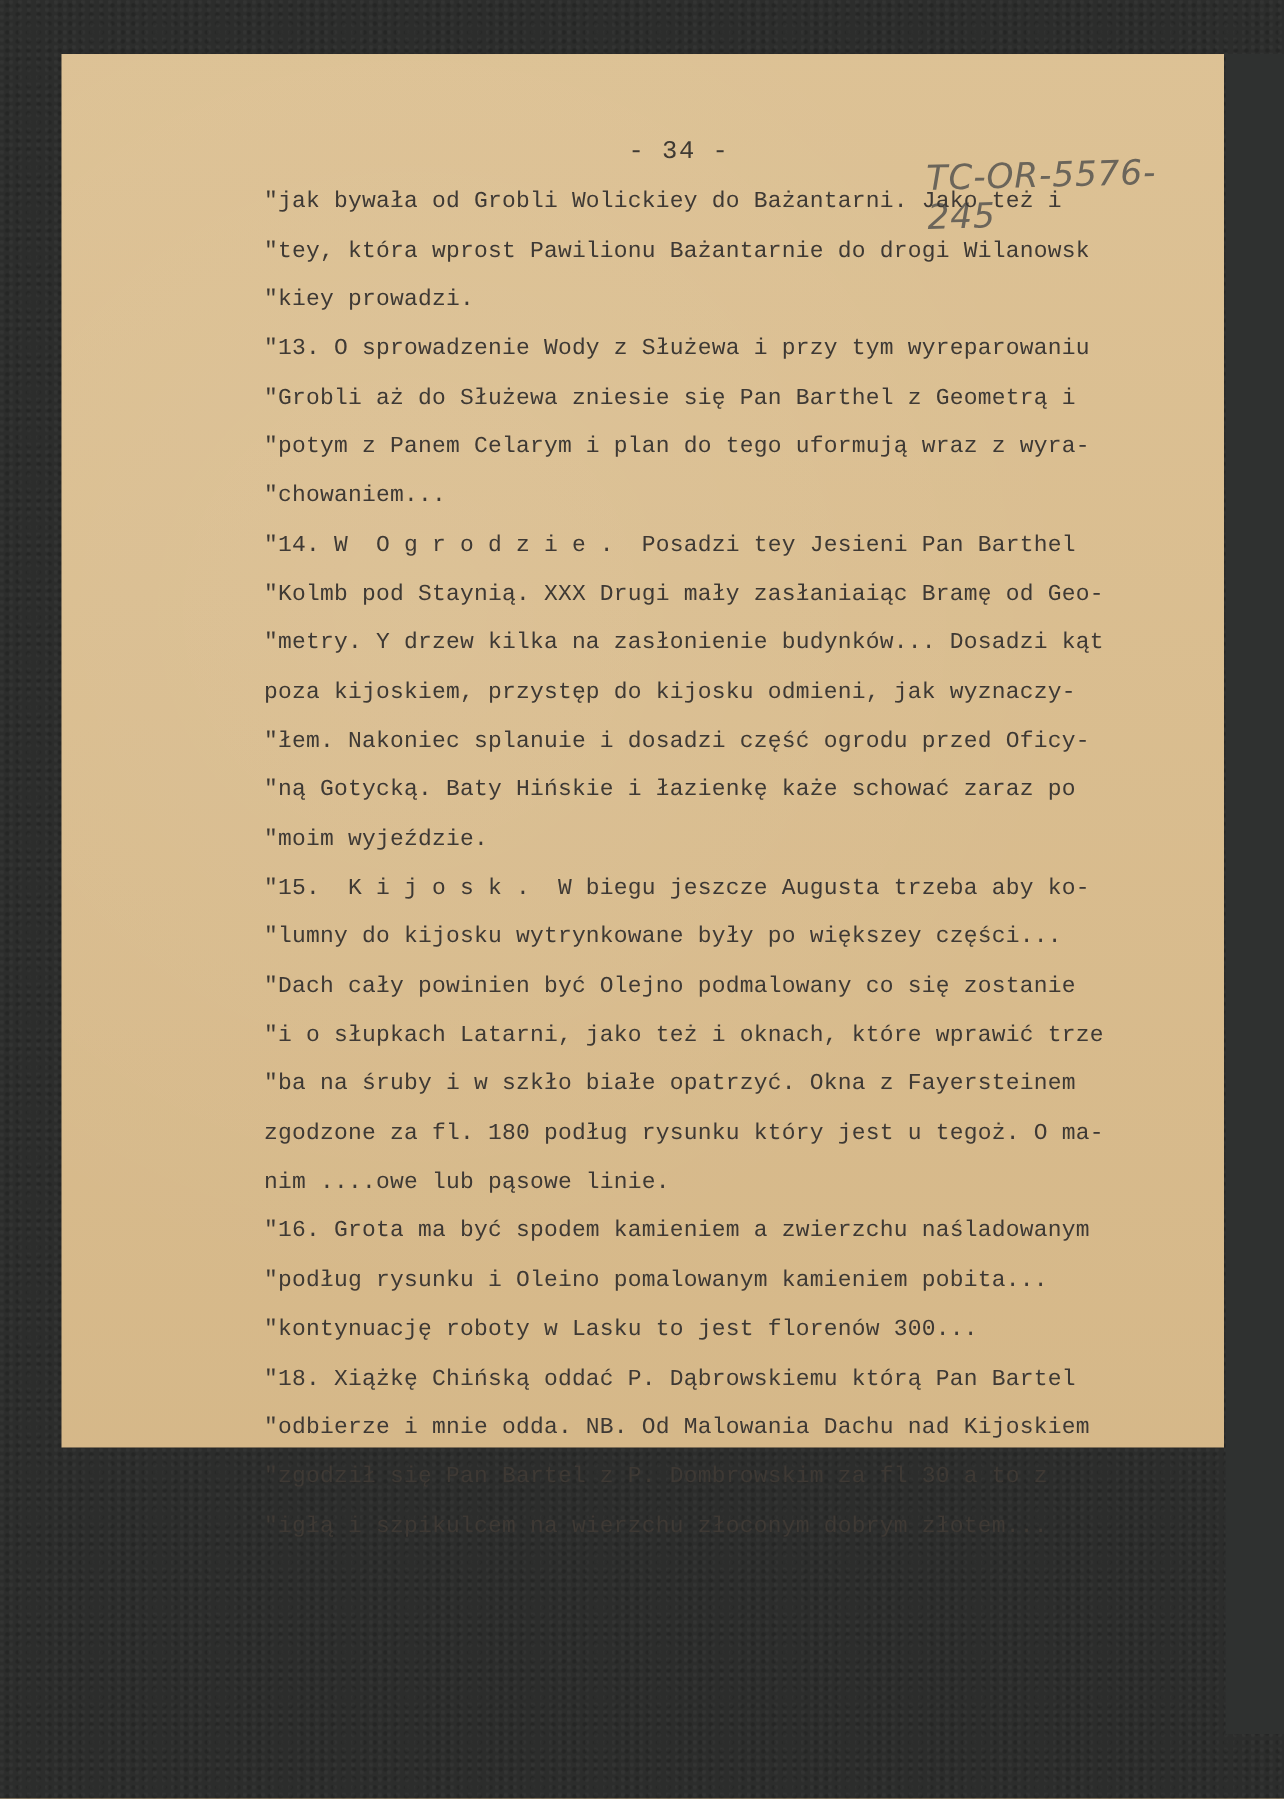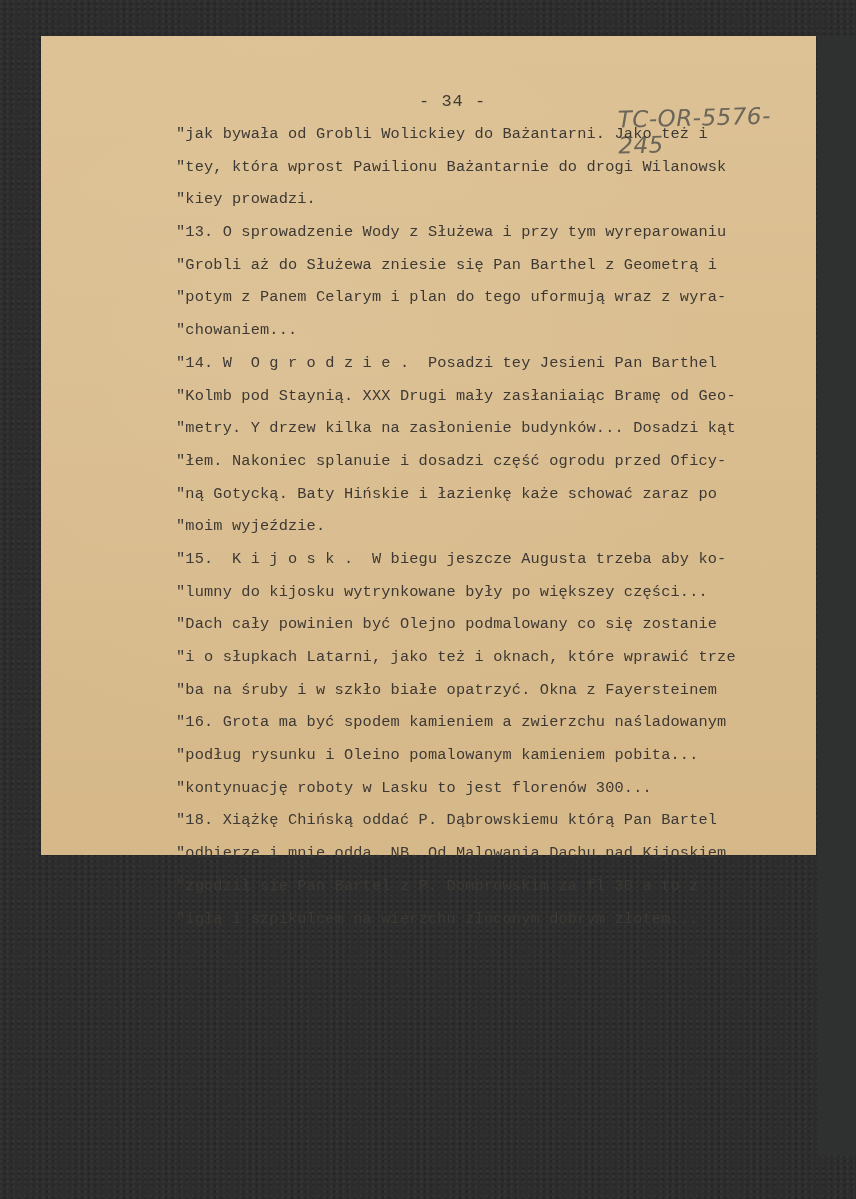--- a/index.html
+++ b/index.html
@@ -24,21 +24,21 @@
       top: 36px;
       width: 39px;
       height: 1120px;
       background: #2f3130;
     }
     .page {
       position: absolute;
       left: 41px;
       top: 36px;
       width: 775px;
-      height: 819px;
+      height: 929px;
       background: #d9bc8d;
       background-image:
         linear-gradient(180deg, rgba(255,245,220,0.10), rgba(160,120,70,0.06)),
         radial-gradient(ellipse at 30% 40%, rgba(255,255,255,0.06), transparent 60%);
       box-shadow: 0 0 1px rgba(0,0,0,0.4);
     }
     .page-number {
       position: absolute;
       left: 378px;
       top: 56px;
@@ -88,28 +88,31 @@
   <div class="line">"jak bywała od Grobli Wolickiey do Bażantarni. Jako też i</div>
   <div class="line">"tey, która wprost Pawilionu Bażantarnie do drogi Wilanowsk</div>
   <div class="line">"kiey prowadzi.</div>
   <div class="line">"13. O sprowadzenie Wody z Służewa i przy tym wyreparowaniu</div>
   <div class="line">"Grobli aż do Służewa zniesie się Pan Barthel z Geometrą i</div>
   <div class="line">"potym z Panem Celarym i plan do tego uformują wraz z wyra-</div>
   <div class="line">"chowaniem...</div>
   <div class="line">"14. W  O g r o d z i e .  Posadzi tey Jesieni Pan Barthel</div>
   <div class="line">"Kolmb pod Staynią. XXX Drugi mały zasłaniaiąc Bramę od Geo-</div>
   <div class="line">"metry. Y drzew kilka na zasłonienie budynków... Dosadzi kąt</div>
+  <div class="line">poza kijoskiem, przystęp do kijosku odmieni, jak wyznaczy-</div>
   <div class="line">"łem. Nakoniec splanuie i dosadzi część ogrodu przed Oficy-</div>
   <div class="line">"ną Gotycką. Baty Hińskie i łazienkę każe schować zaraz po</div>
   <div class="line">"moim wyjeździe.</div>
   <div class="line">"15.  K i j o s k .  W biegu jeszcze Augusta trzeba aby ko-</div>
   <div class="line">"lumny do kijosku wytrynkowane były po większey części...</div>
   <div class="line">"Dach cały powinien być Olejno podmalowany co się zostanie</div>
   <div class="line">"i o słupkach Latarni, jako też i oknach, które wprawić trze</div>
   <div class="line">"ba na śruby i w szkło białe opatrzyć. Okna z Fayersteinem</div>
+  <div class="line">zgodzone za fl. 180 podług rysunku który jest u tegoż. O ma-</div>
+  <div class="line">nim ....owe lub pąsowe linie.</div>
   <div class="line">"16. Grota ma być spodem kamieniem a zwierzchu naśladowanym</div>
   <div class="line">"podług rysunku i Oleino pomalowanym kamieniem pobita...</div>
   <div class="line">"kontynuację roboty w Lasku to jest florenów 300...</div>
   <div class="line">"18. Xiążkę Chińską oddać P. Dąbrowskiemu którą Pan Bartel</div>
   <div class="line">"odbierze i mnie odda. NB. Od Malowania Dachu nad Kijoskiem</div>
   <div class="line">"zgodził się Pan Bartel z P. Dombrowskim za fl 30 a to z</div>
   <div class="line">"igłą i szpikulcem na wierzchu złoconym dobrym złotem...</div>
 </div>
 
 </body></html>

